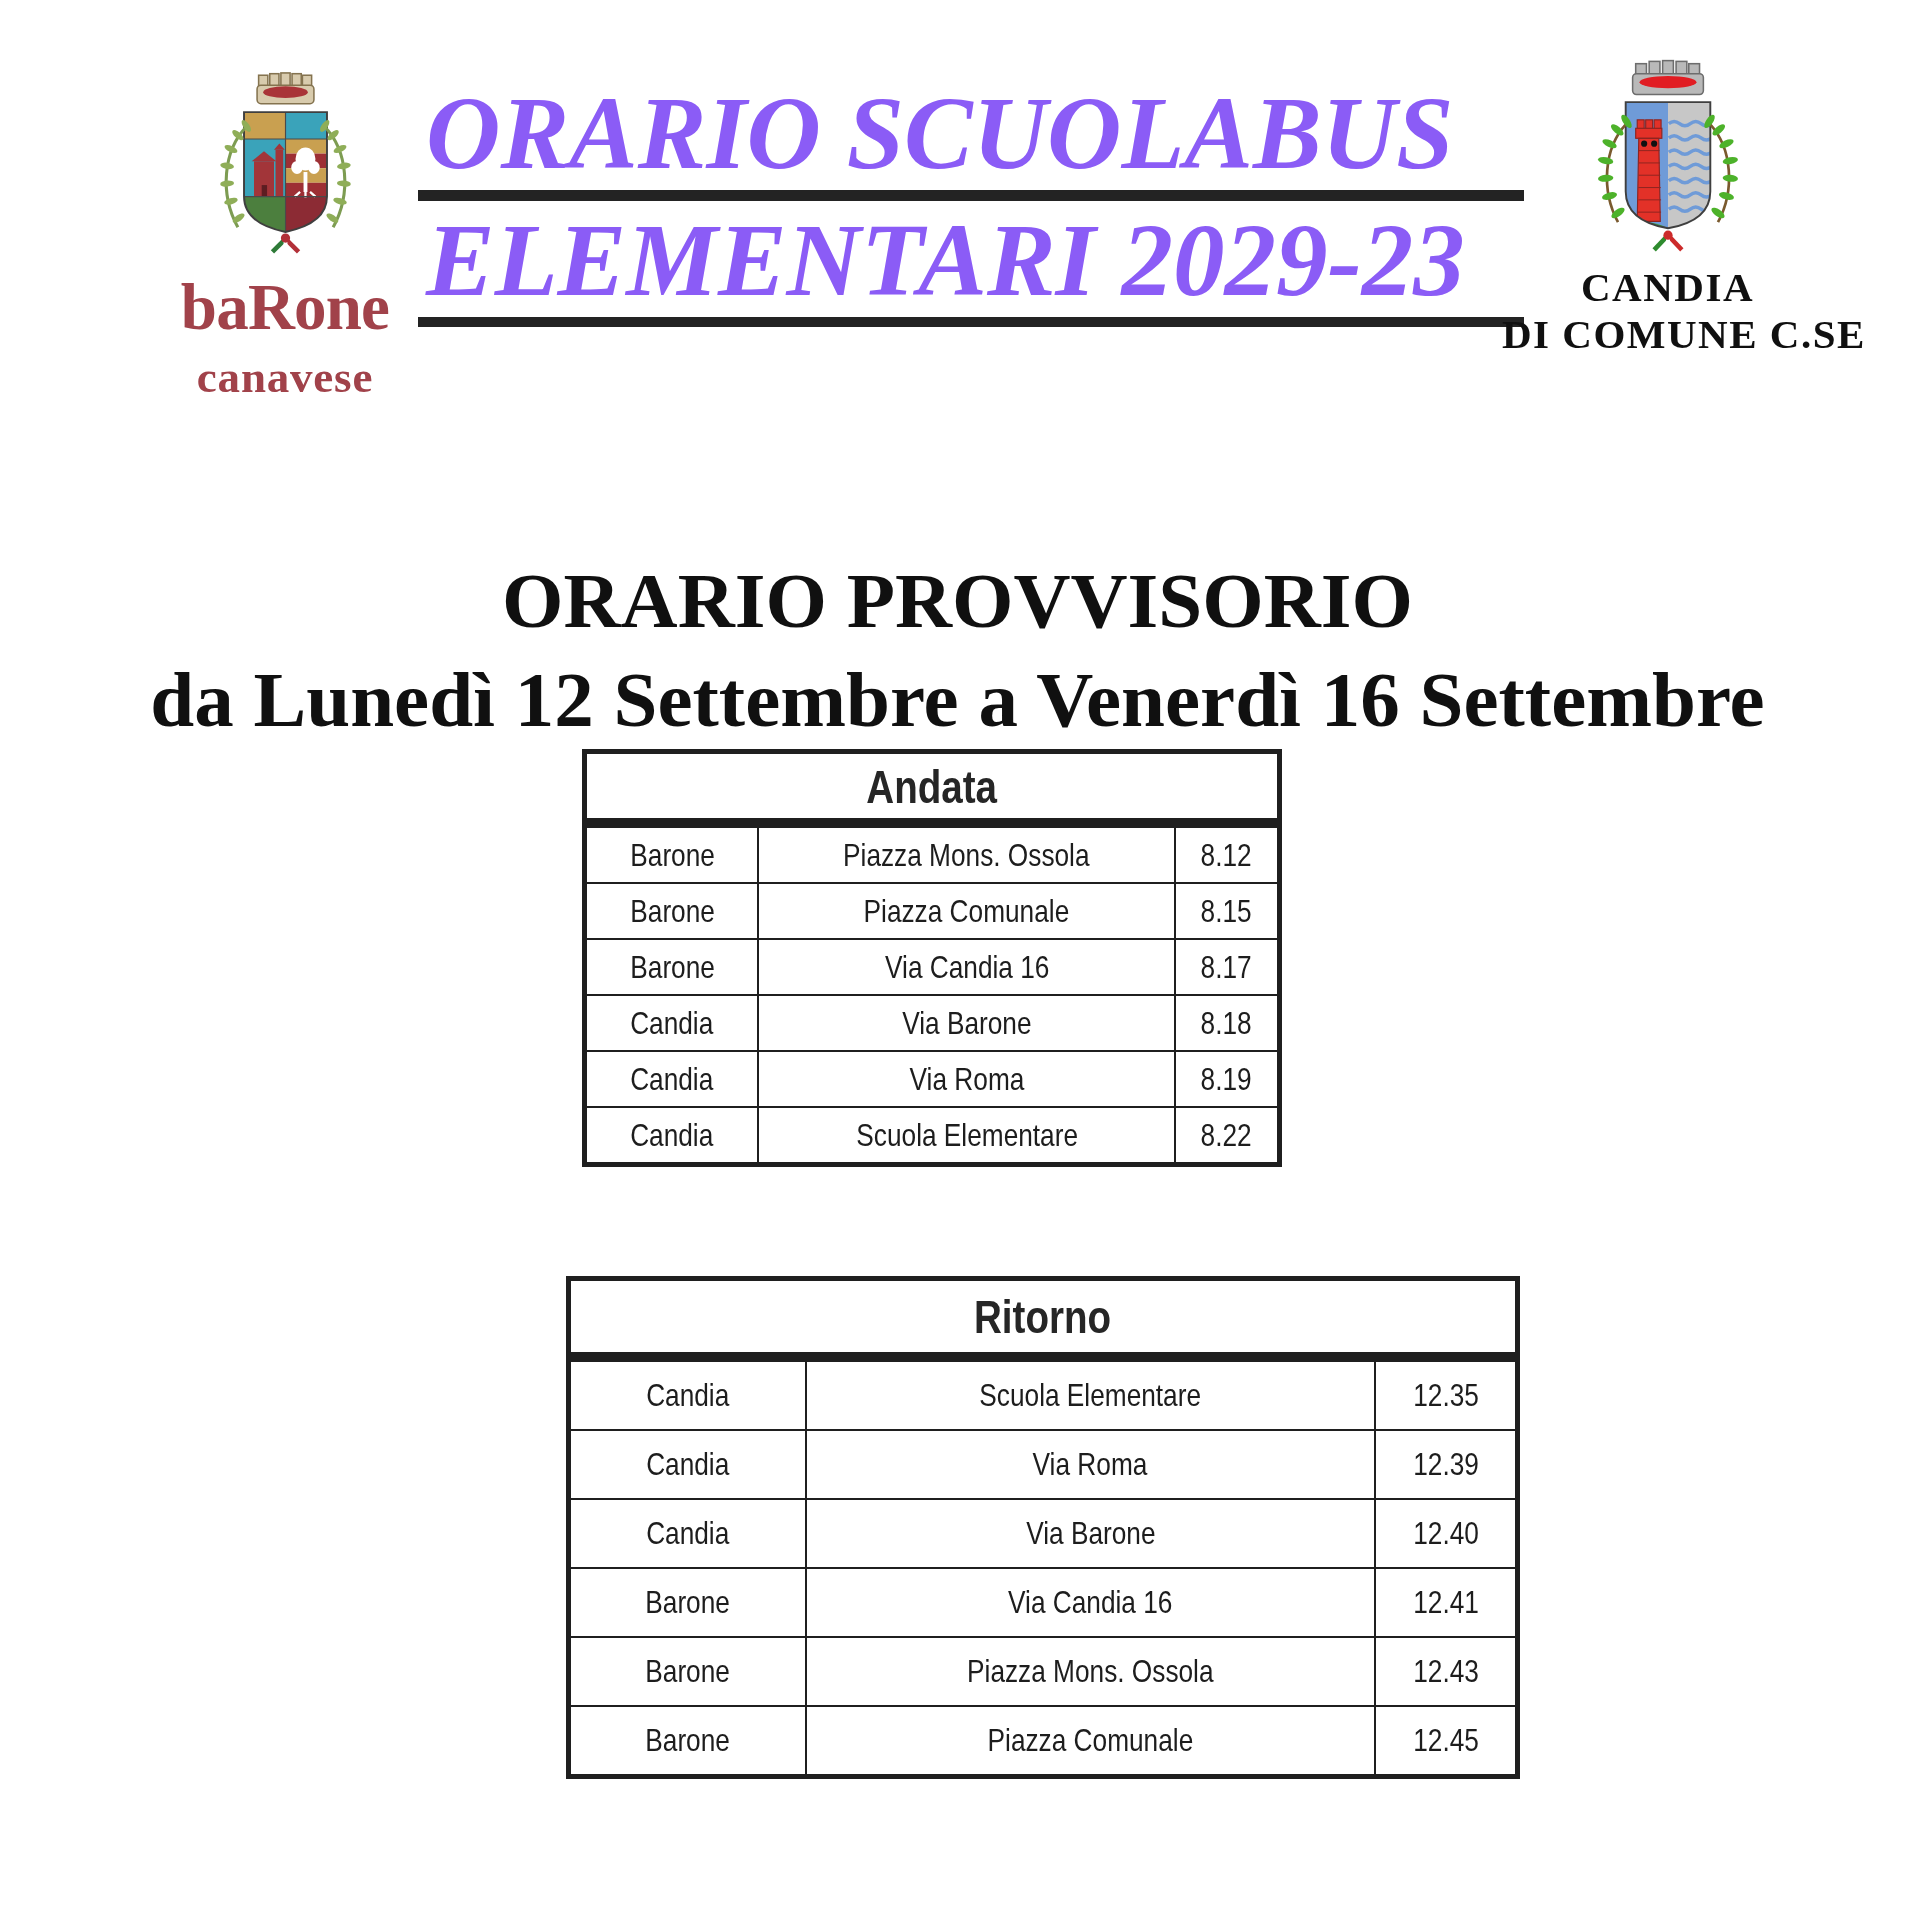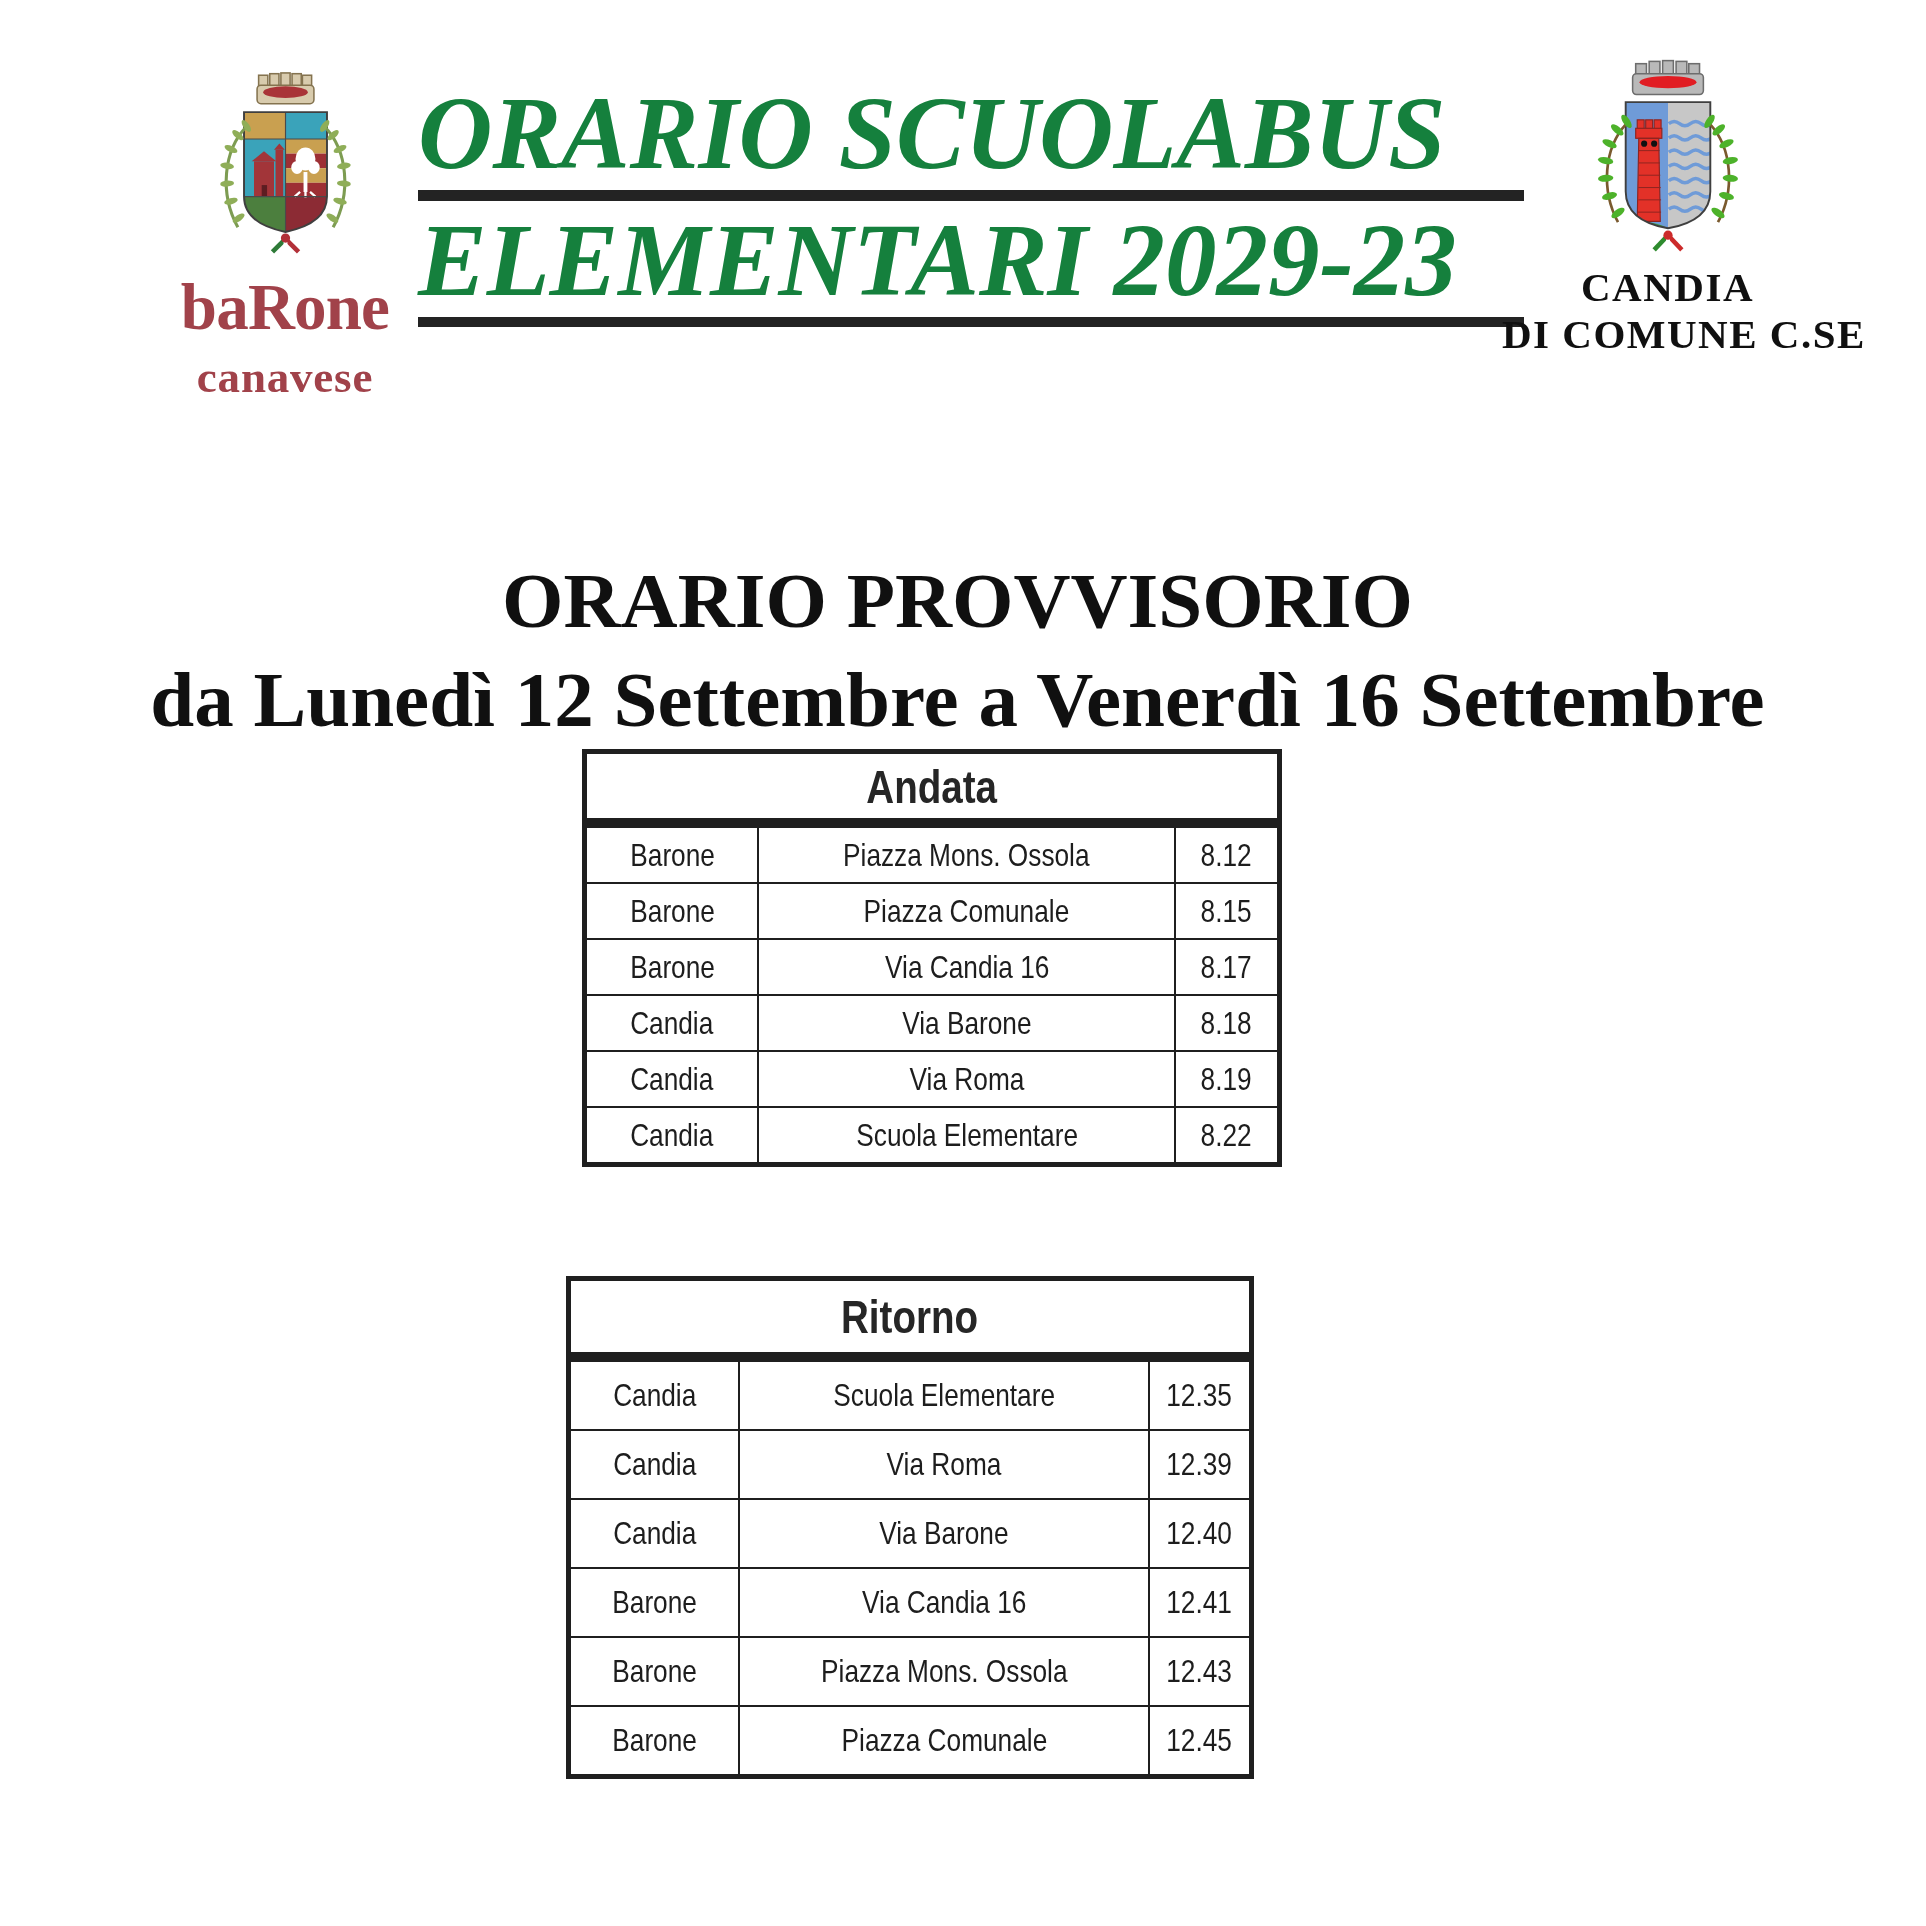--- a/index.html
+++ b/index.html
@@ -10,21 +10,21 @@
   
   .left-logo{position:absolute;left:177px;top:58px;width:216px;text-align:center;}
   .left-logo .crest{display:block;margin:0 auto;}
   .brand-line1{font-size:65px;line-height:65px;font-weight:bold;letter-spacing:-0.8px;
                color:#a1424a;margin-top:7px;}
   .brand-line2{font-size:45px;line-height:46px;font-weight:bold;letter-spacing:0.8px;
                color:#a1424a;margin-top:14px;}
 
   .title-block{position:absolute;left:418px;top:83px;width:1106px;}
   .title-line{font-style:italic;font-weight:bold;font-size:103px;line-height:101px;
-              white-space:nowrap;color:#15803d;letter-spacing:0px;}
+              white-space:nowrap;color:#8b5cf6;letter-spacing:0px;margin-left:8px;}
   .title-rule{height:10.4px;background:#232323;margin-top:6.2px;margin-bottom:9.2px;}
   .title-rule.last{margin-bottom:0;}
 
   .right-logo{position:absolute;left:1502px;top:48px;width:331px;text-align:center;}
   .right-logo .crest{display:block;margin:0 auto;}
   .comune-line{font-weight:bold;font-size:41px;line-height:47px;letter-spacing:1.5px;
                color:#101010;white-space:nowrap;}
 
   
   .subtitle{position:absolute;left:0;top:551px;width:1915px;text-align:center;}
@@ -38,21 +38,21 @@
                  font-weight:bold;font-size:47px;color:#262626;text-align:center;
                  font-family:"Liberation Sans",sans-serif;}
   table.sched td{border:2.3px solid #1f1f1f;text-align:center;vertical-align:middle;
                  font-size:32px;color:#1d1d1d;overflow:hidden;}
   table.sched{border:5.4px solid #1f1f1f;}
   .cond{display:inline-block;transform:scaleX(0.82);transform-origin:center;
         white-space:nowrap;}
   .andata{position:absolute;left:582px;top:749px;width:700px;}
   .andata th{height:62px;}
   .andata td{height:52px;}
-  .ritorno{position:absolute;left:566px;top:1276px;width:688px;}
+  .ritorno{position:absolute;left:566px;top:1276px;width:954px;}
   .ritorno th{height:69px;}
   .ritorno td{height:65px;}
   col.c-comune{width:25%;}
   col.c-fermata{width:60%;}
   col.c-orario{width:15%;}
 </style>
 </head>
 <body>
 
 <div class="page">

